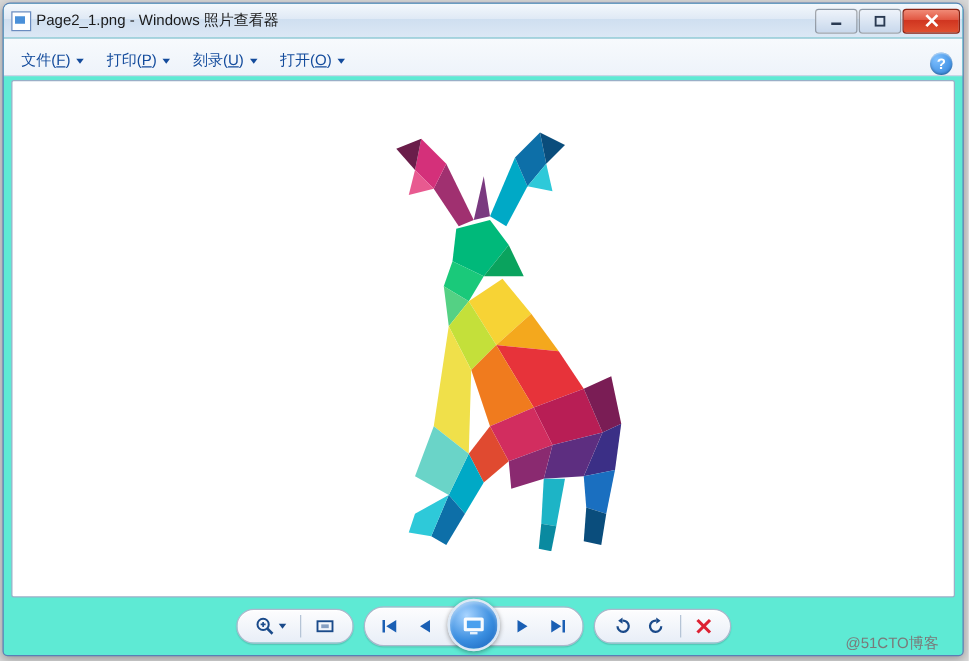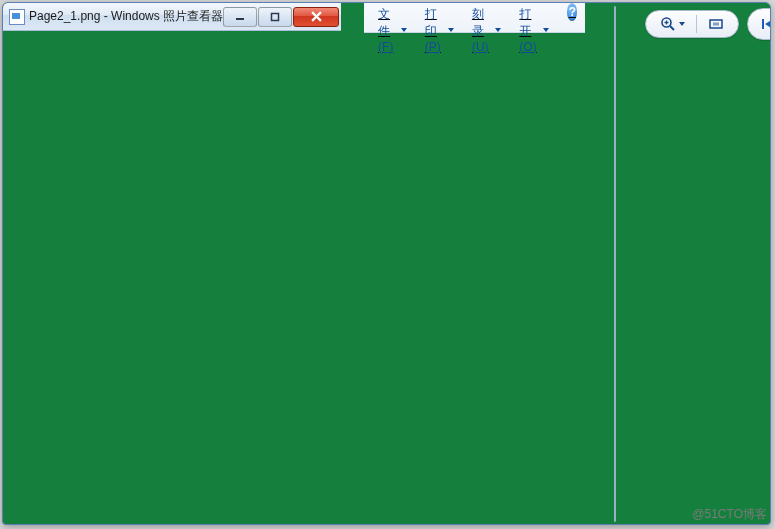--- a/index.html
+++ b/index.html
@@ -8,28 +8,27 @@
       font-size: 12px;
       background: #d8d8d8;
       width: 775px;
       height: 529px;
       position: relative;
       overflow: hidden;
     }
     .window {
       position: absolute;
       top: 2px; left: 2px; right: 4px; bottom: 4px;
-      background: #15803d;
+      background: #5eead4;
       border: 1px solid #5a7fb5;
       border-radius: 6px 6px 4px 4px;
       box-shadow: 0 2px 8px rgba(0,0,0,0.3);
       display: flex;
-      flex-direction: row;
+      flex-direction: column;
       overflow: hidden;
-      gap: 23px;
     }
     .titlebar {
       height: 28px;
       background: linear-gradient(to bottom, #f4f8fc 0%, #dfe9f5 45%, #cfdff0 46%, #dce8f5 100%);
       display: flex;
       align-items: center;
       padding: 0 2px 0 6px;
       border-bottom: 1px solid #a8bdd6;
     }
     .title-icon {
@@ -65,24 +64,23 @@
       background: linear-gradient(to bottom, #f08a76 0%, #e15540 45%, #d03520 46%, #e05030 100%);
       border-color: #8a2010;
     }
     .win-min svg, .win-max svg { stroke: #2a3a52; }
     .win-close svg { stroke: #fff; }
     .menubar {
       height: 30px;
       background: linear-gradient(to bottom, #f7fafd, #eef3fa);
       border-bottom: 1px solid #c8d5e6;
       display: flex;
-      align-items: flex-start;
+      align-items: flex-end;
       padding: 0 8px;
       gap: 6px;
-      text-decoration: underline;
     }
     .menu-item {
       padding: 3px 6px;
       color: #134b9c;
       cursor: pointer;
       display: flex;
       align-items: center;
       gap: 3px;
     }
     .menu-item u { text-decoration: underline; }
@@ -191,21 +189,21 @@
       width: 0; height: 0;
       border-left: 3px solid transparent;
       border-right: 3px solid transparent;
       border-top: 4px solid #1a4a8a;
       margin-left: 3px;
     }
     .delete-btn svg { stroke: #d23; }
     .watermark {
       position: absolute;
       bottom: 6px;
-      right: 8px;
+      right: 24px;
       color: #7a7a7a;
       font-size: 12px;
     }
   </style>
 </head>
 <body>
 
 <div class="window">
 
   <div class="titlebar">

